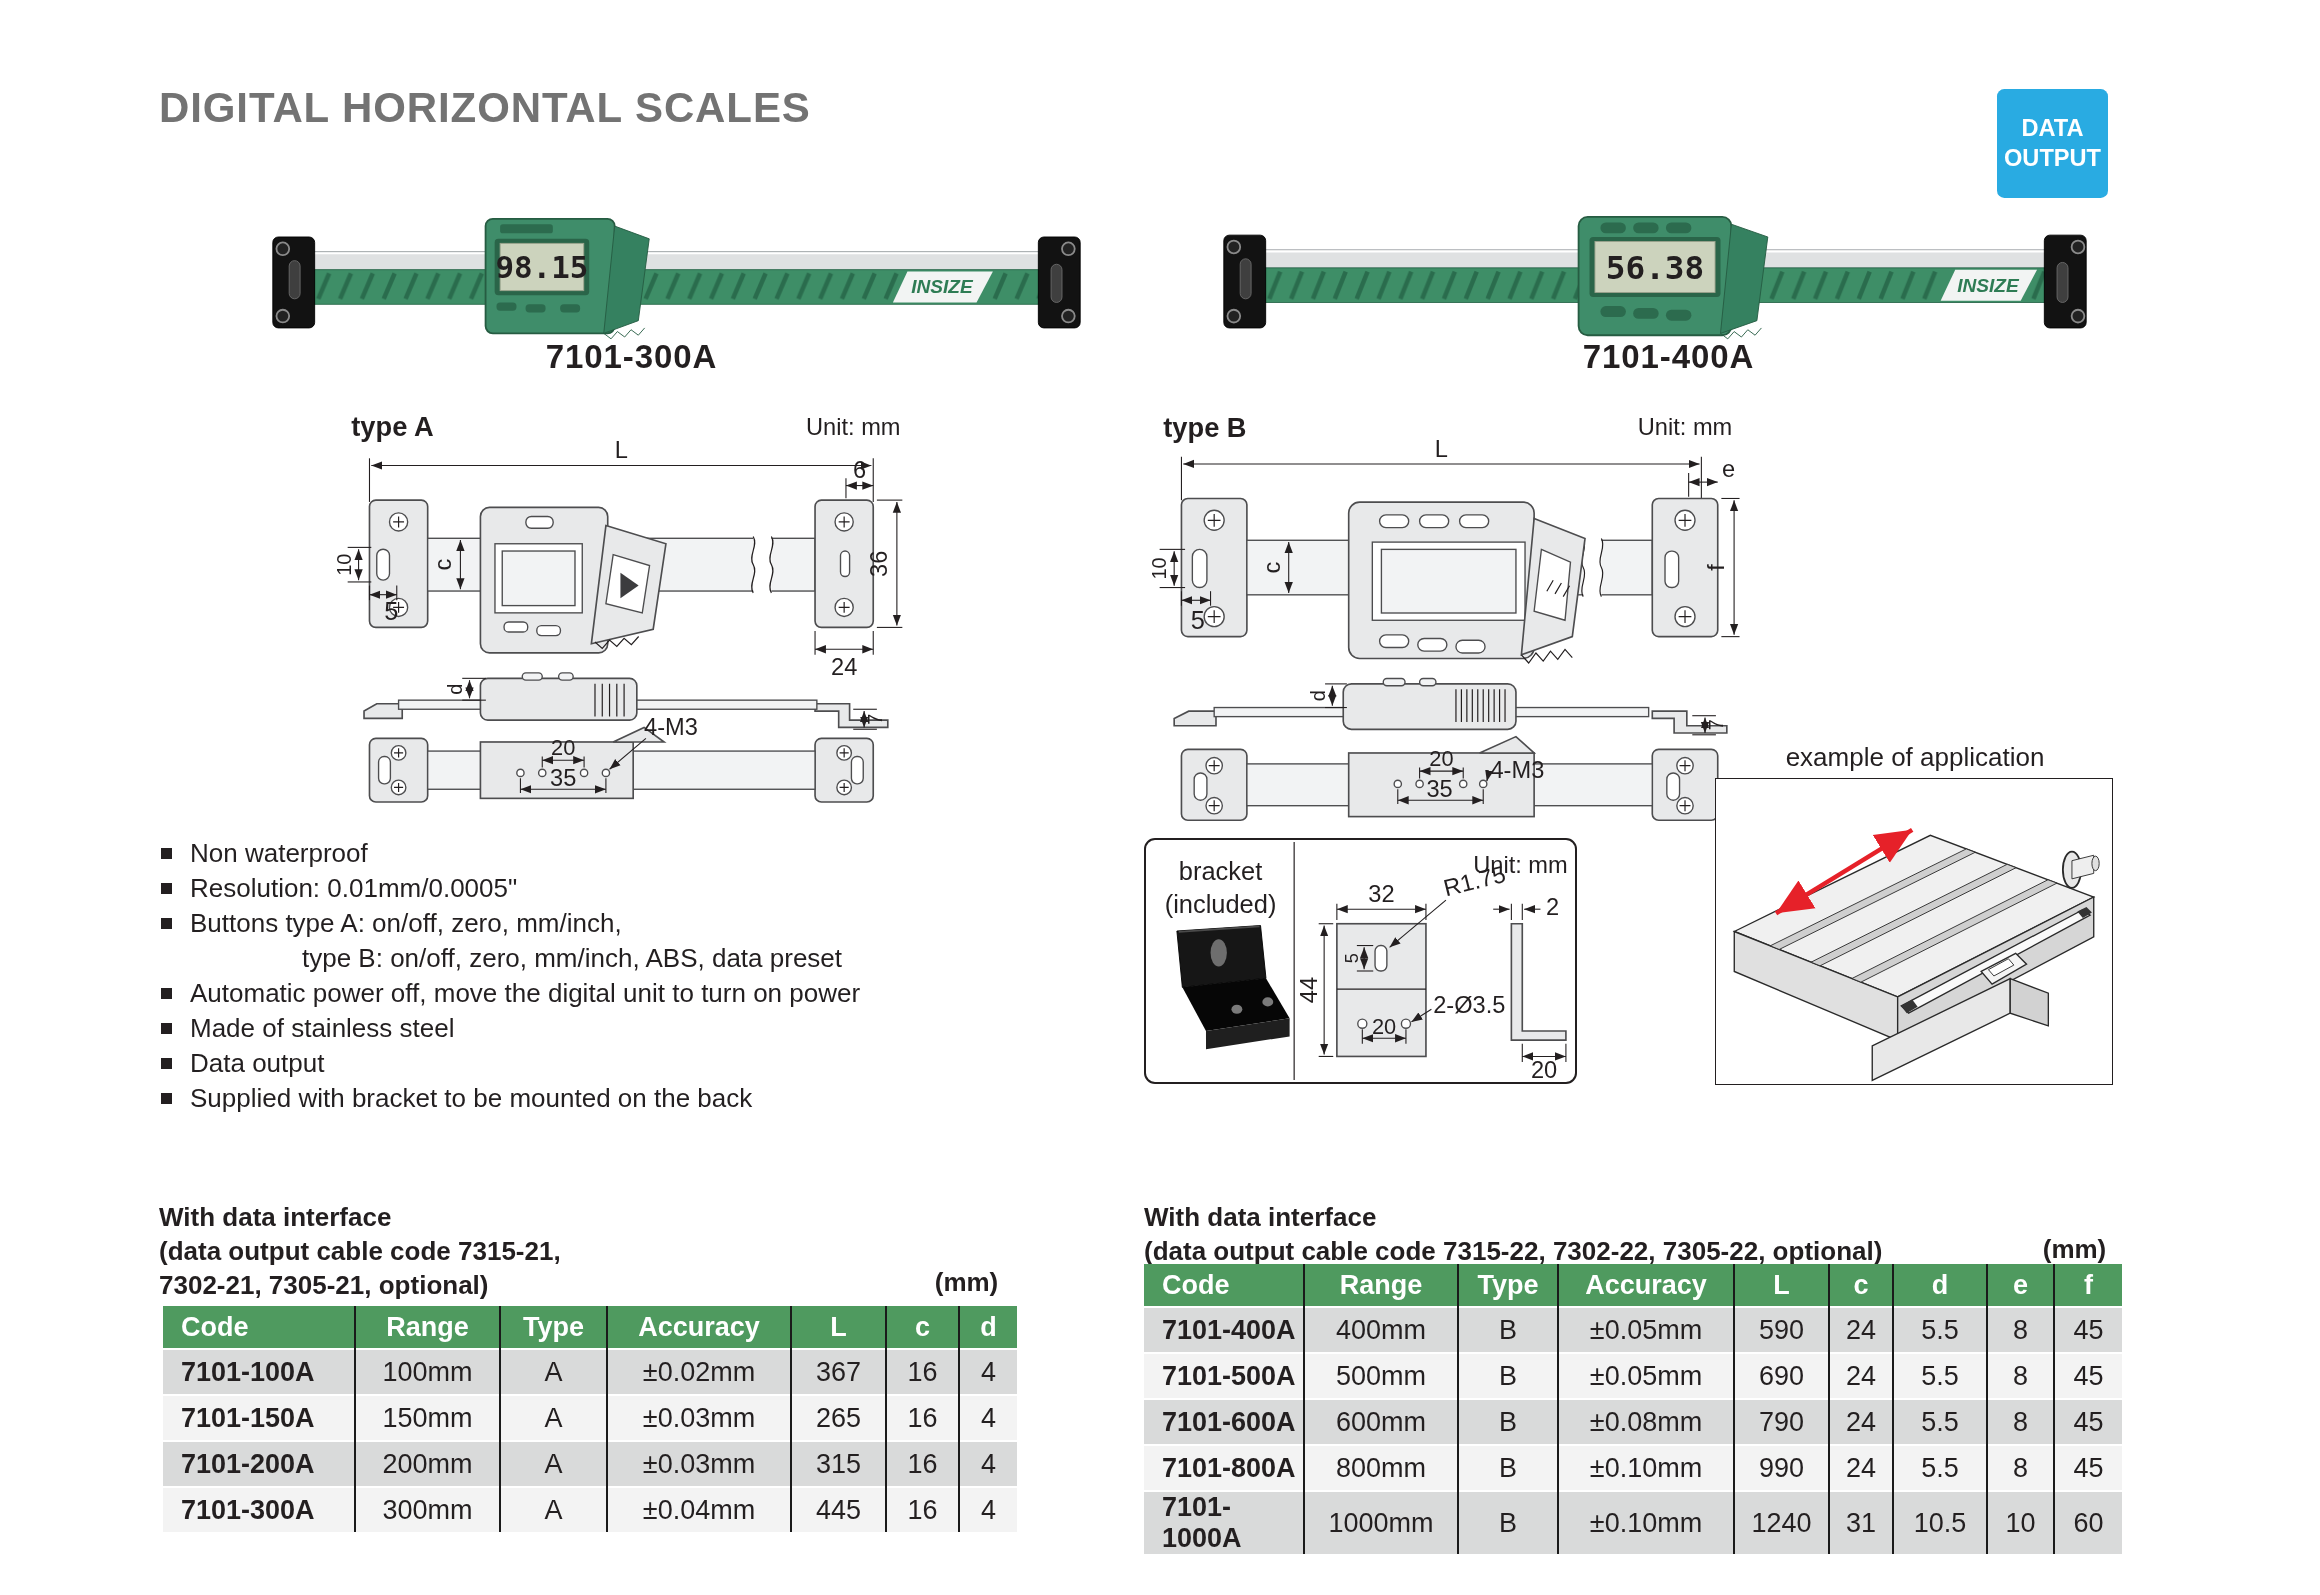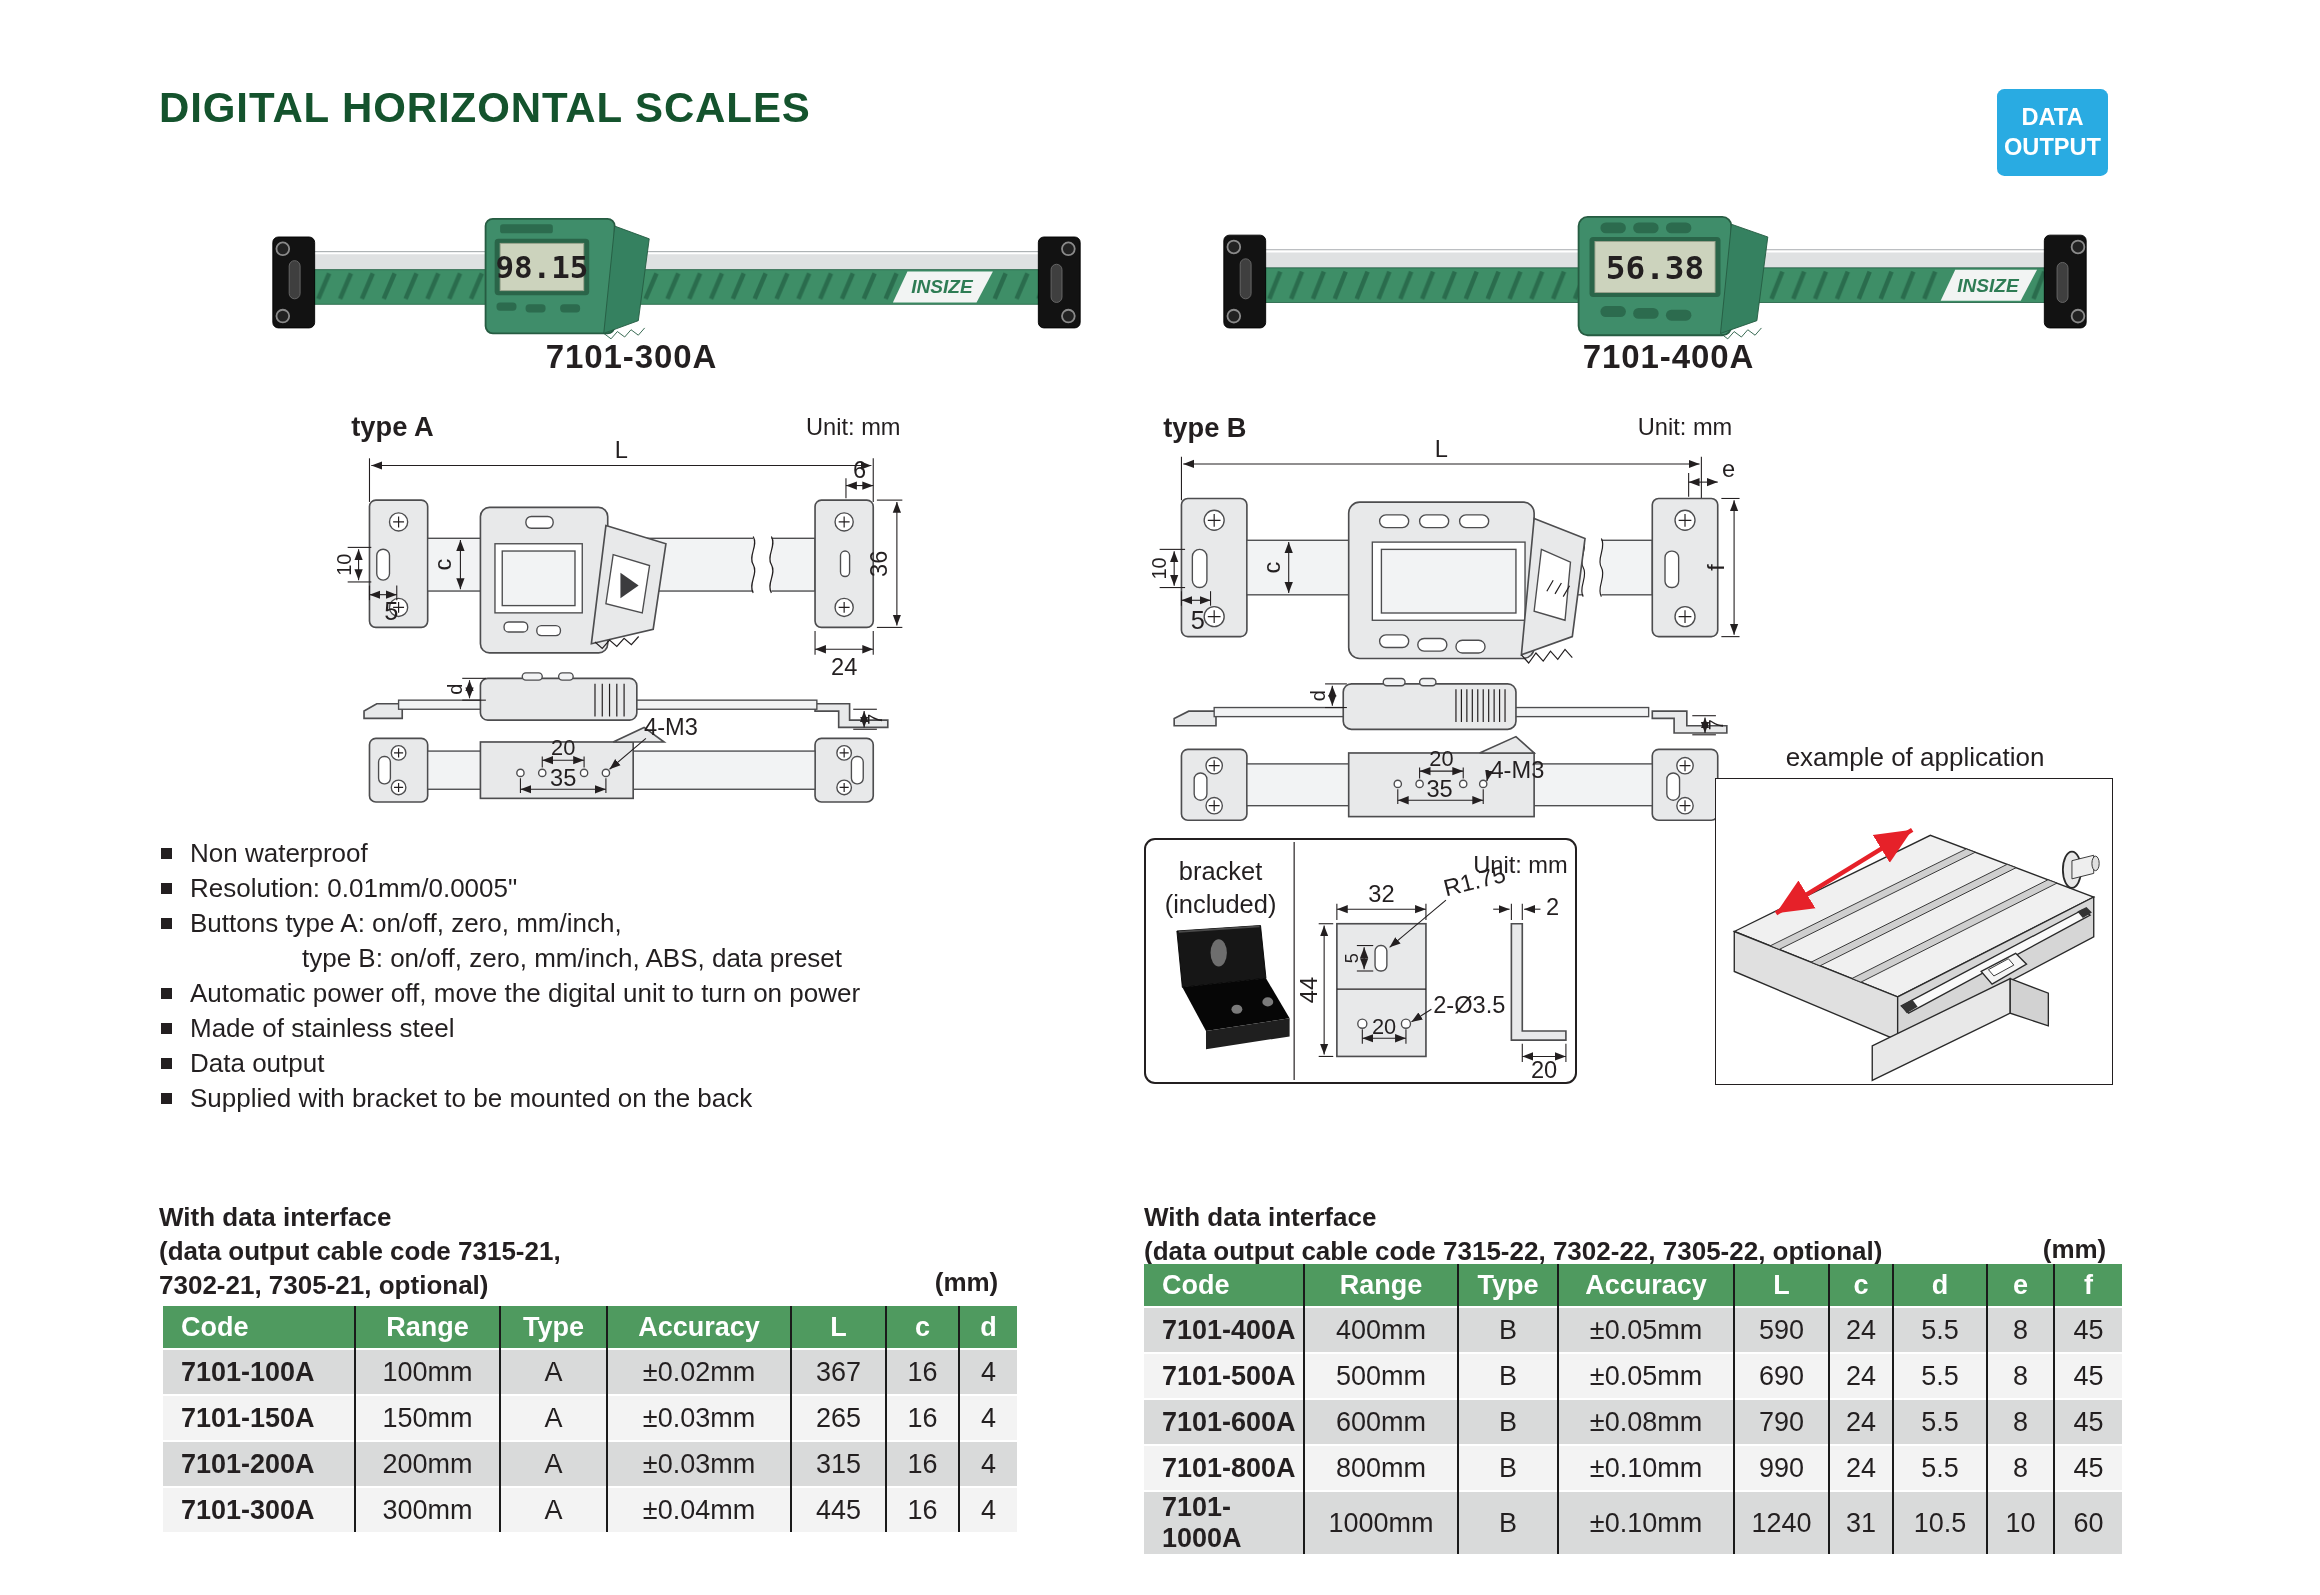--- a/index.html
+++ b/index.html
@@ -1,19 +1,19 @@
 <!DOCTYPE html>
 <html style="font-size:14.5px"><head>
 <meta charset="utf-8">
 <style>
   html,body{margin:0;padding:0;background:#fff;}
   .canvas{position:relative;width:2320px;height:1596px;background:#ffffff;
           font-family:"Liberation Sans",sans-serif;color:#231f20;overflow:hidden;}
   .abs{position:absolute;}
-  .title{font-size:42px;font-weight:bold;letter-spacing:0.9px;color:#14532d;}
+  .title{font-size:42px;font-weight:bold;letter-spacing:0.9px;color:#737373;}
   .badge{background:#29abe2;color:#fff;font-weight:bold;font-size:23.6px;line-height:1.25;
          border-radius:7.3px;display:flex;flex-direction:column;align-items:center;justify-content:center;}
   .prod-label{font-size:33px;font-weight:bold;text-align:center;letter-spacing:0.9px;}
   .features{list-style:none;margin:0;padding:0;font-size:26px;}
   .features li{position:relative;padding-left:31px;line-height:35px;margin:0;}
   .features li.bullet::before{content:"";position:absolute;left:1.8px;top:11.8px;width:11px;height:11px;background:#231f20;}
   .features li.cont{padding-left:143px;}
   .tbl-title div{font-size:26px;font-weight:bold;line-height:34px;white-space:nowrap;}
   .mm-note{font-size:26px;font-weight:bold;text-align:center;}
   table.spec{border-collapse:collapse;table-layout:fixed;}
@@ -41,21 +41,21 @@
   .scr{fill:#ffffff;stroke:#4d4d4f;stroke-width:1.5;}
   .dim{stroke:#231f20;stroke-width:1.2;fill:none;}
 </style>
 </head>
 <body>
 
 <div class="canvas">
 
   <div class="abs title" style="left:159px;top:84px;">DIGITAL HORIZONTAL SCALES</div>
 
-  <div class="abs badge" style="left:1997px;top:89px;width:111px;height:87px;">
+  <div class="abs badge" style="left:1997px;top:89px;width:111px;height:109px;">
     <span>DATA</span>
     <span>OUTPUT</span>
   </div>
 
   <svg class="abs" style="left:271px;top:215px;" width="811" height="124" viewBox="0 0 892 136">
     <defs>
       <pattern id="tkA" patternUnits="userSpaceOnUse" x="0" y="58" width="24" height="38">
         <path d="M4,34 L16,6" stroke="#2a6c4d" stroke-width="5" fill="none"></path>
       </pattern>
     </defs>

